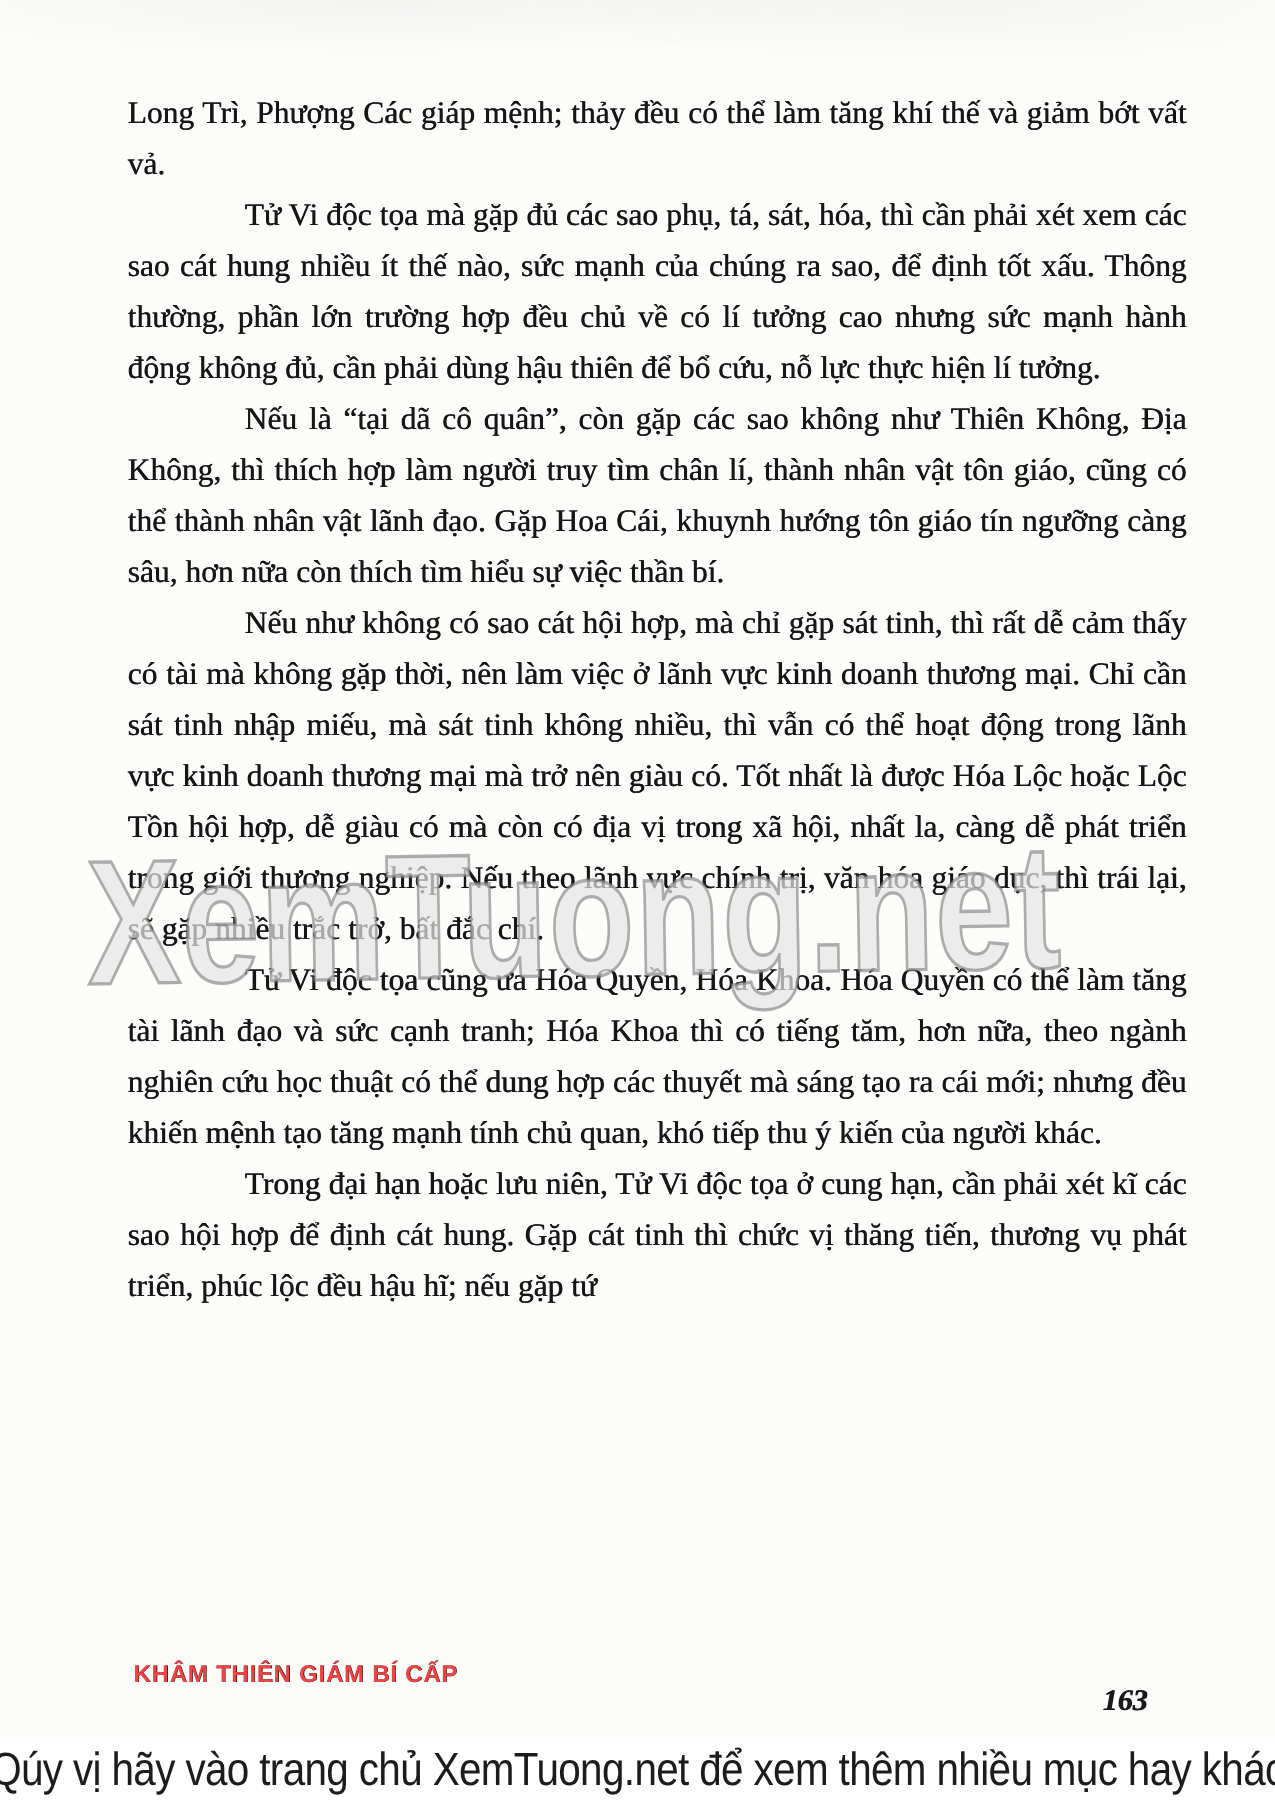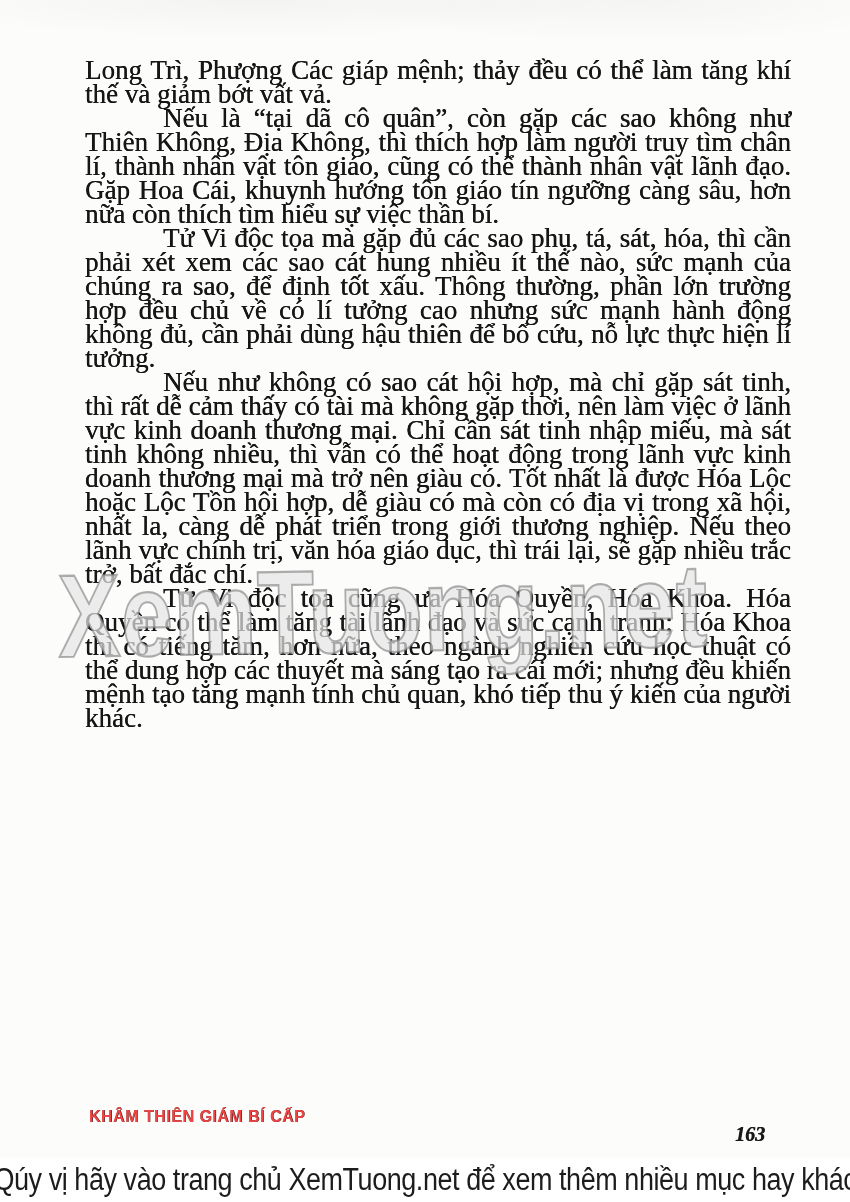--- a/index.html
+++ b/index.html
@@ -24,22 +24,22 @@
     background:
       radial-gradient(60% 80% at 30% 0%, rgba(0,0,0,0.035), transparent 70%),
       radial-gradient(50% 90% at 75% 0%, rgba(0,0,0,0.03), transparent 70%);
     pointer-events: none;
   }
   .body-text {
     position: absolute;
     left: 85px;
     top: 58px;
     width: 706px;
-    font-size: 27px;
-    line-height: 24px;
+    font-size: 21px;
+    line-height: 34px;
     color: #161616;
     text-align: justify;
     text-shadow: 0.35px 0 0 #161616;
   }
   .body-text p {
     margin: 0;
     text-indent: 78px;
   }
   .body-text p.no-indent {
     text-indent: 0;
@@ -114,24 +114,25 @@
     letter-spacing: -0.5px;
   }
 </style>
 </head>
 <body>
 
 <div class="page">
 
   <main class="body-text">
     <p class="no-indent">Long Trì, Phượng Các giáp mệnh; thảy đều có thể làm tăng khí thế và giảm bớt vất vả.</p>
+    <p>Tử Vi độc tọa mà gặp đủ các sao phụ, tá, sát, hóa, thì cần phải xét xem các sao cát hung nhiều ít thế nào, sức mạnh của chúng ra sao, để định tốt xấu. Thông thường, phần lớn trường hợp đều chủ về có lí tưởng cao nhưng sức mạnh hành động không đủ, cần phải dùng hậu thiên để bổ cứu, nỗ lực thực hiện lí tưởng.</p>
     <p>Nếu là “tại dã cô quân”, còn gặp các sao không như Thiên Không, Địa Không, thì thích hợp làm người truy tìm chân lí, thành nhân vật tôn giáo, cũng có thể thành nhân vật lãnh đạo. Gặp Hoa Cái, khuynh hướng tôn giáo tín ngưỡng càng sâu, hơn nữa còn thích tìm hiểu sự việc thần bí.</p>
-    <p>Tử Vi độc tọa mà gặp đủ các sao phụ, tá, sát, hóa, thì cần phải xét xem các sao cát hung nhiều ít thế nào, sức mạnh của chúng ra sao, để định tốt xấu. Thông thường, phần lớn trường hợp đều chủ về có lí tưởng cao nhưng sức mạnh hành động không đủ, cần phải dùng hậu thiên để bổ cứu, nỗ lực thực hiện lí tưởng.</p>
     <p>Nếu như không có sao cát hội hợp, mà chỉ gặp sát tinh, thì rất dễ cảm thấy có tài mà không gặp thời, nên làm việc ở lãnh vực kinh doanh thương mại. Chỉ cần sát tinh nhập miếu, mà sát tinh không nhiều, thì vẫn có thể hoạt động trong lãnh vực kinh doanh thương mại mà trở nên giàu có. Tốt nhất là được Hóa Lộc hoặc Lộc Tồn hội hợp, dễ giàu có mà còn có địa vị trong xã hội, nhất la, càng dễ phát triển trong giới thương nghiệp. Nếu theo lãnh vực chính trị, văn hóa giáo dục, thì trái lại, sẽ gặp nhiều trắc trở, bất đắc chí.</p>
     <p>Tử Vi độc tọa cũng ưa Hóa Quyền, Hóa Khoa. Hóa Quyền có thể làm tăng tài lãnh đạo và sức cạnh tranh; Hóa Khoa thì có tiếng tăm, hơn nữa, theo ngành nghiên cứu học thuật có thể dung hợp các thuyết mà sáng tạo ra cái mới; nhưng đều khiến mệnh tạo tăng mạnh tính chủ quan, khó tiếp thu ý kiến của người khác.</p>
+    <p>Trong đại hạn hoặc lưu niên, Tử Vi độc tọa ở cung hạn, cần phải xét kĩ các sao hội hợp để định cát hung. Gặp cát tinh thì chức vị thăng tiến, thương vụ phát triển, phúc lộc đều hậu hĩ; nếu gặp tứ</p>
   </main>
 
   <div class="watermark">XemTuong.net</div>
 
   <footer class="running-footer">
     <span class="book-title">KHÂM THIÊN GIÁM BÍ CẤP</span>
     <span class="page-number">163</span>
   </footer>
 
   <div class="site-banner">

